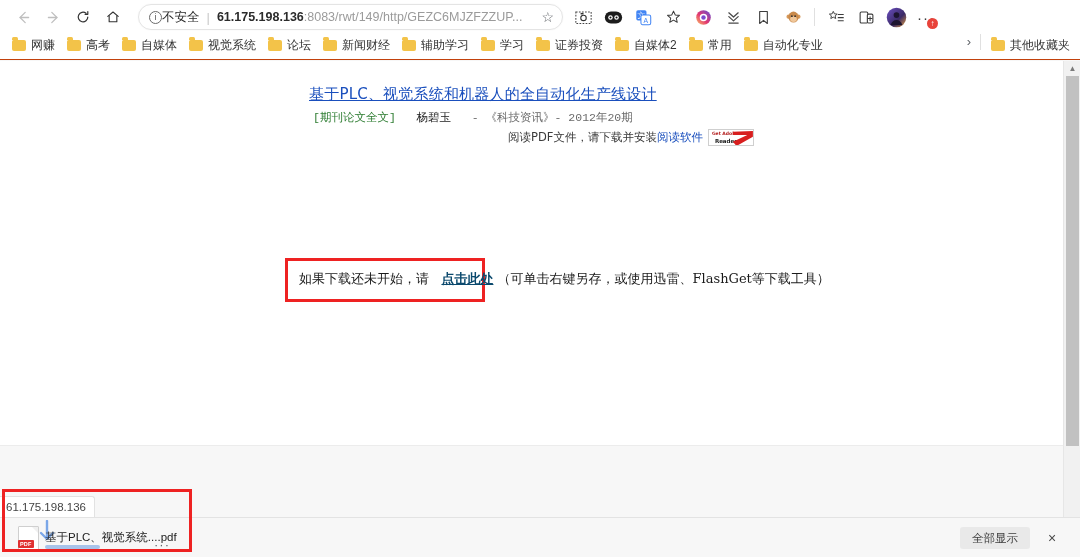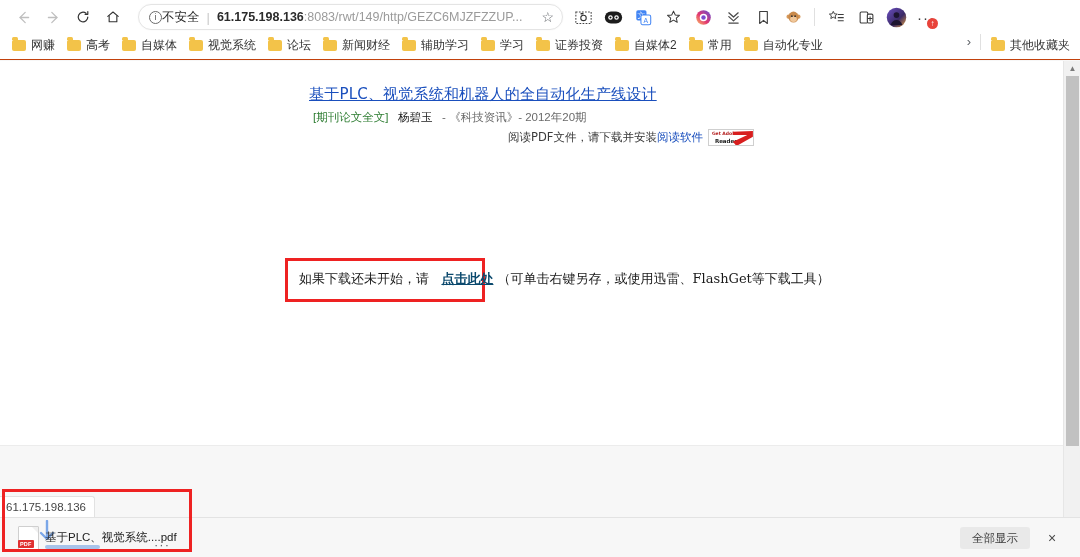--- a/index.html
+++ b/index.html
@@ -80,21 +80,21 @@
   }
   .page-white { background:#ffffff; height: 384px; position: relative; padding-left: 11px; }
 
   .doc-title {
     position: absolute; left: 309px; top: 24px;
     font-size: 15px; color: #1a4fbd; text-decoration: underline;
     font-family: "DejaVu Sans", sans-serif; white-space: nowrap; letter-spacing: .2px;
   }
   .meta-line {
     position: absolute; left: 313px; top: 49px; font-size: 11.5px; white-space: nowrap;
-    font-family: Liberation Sans, sans-serif;
+    font-family: Liberation Mono, monospace;
   }
   .meta-type { color: #2e7d32; }
   .meta-author { color: #202020; }
   .meta-journal { color: #6a6a6a; }
 
   .reader-line {
     position: absolute; left: 508px; top: 68px; display: flex; align-items: center;
     font-size: 11.5px; color: #3a3a3a; white-space: nowrap;
     font-family: "DejaVu Sans", sans-serif;
   }

